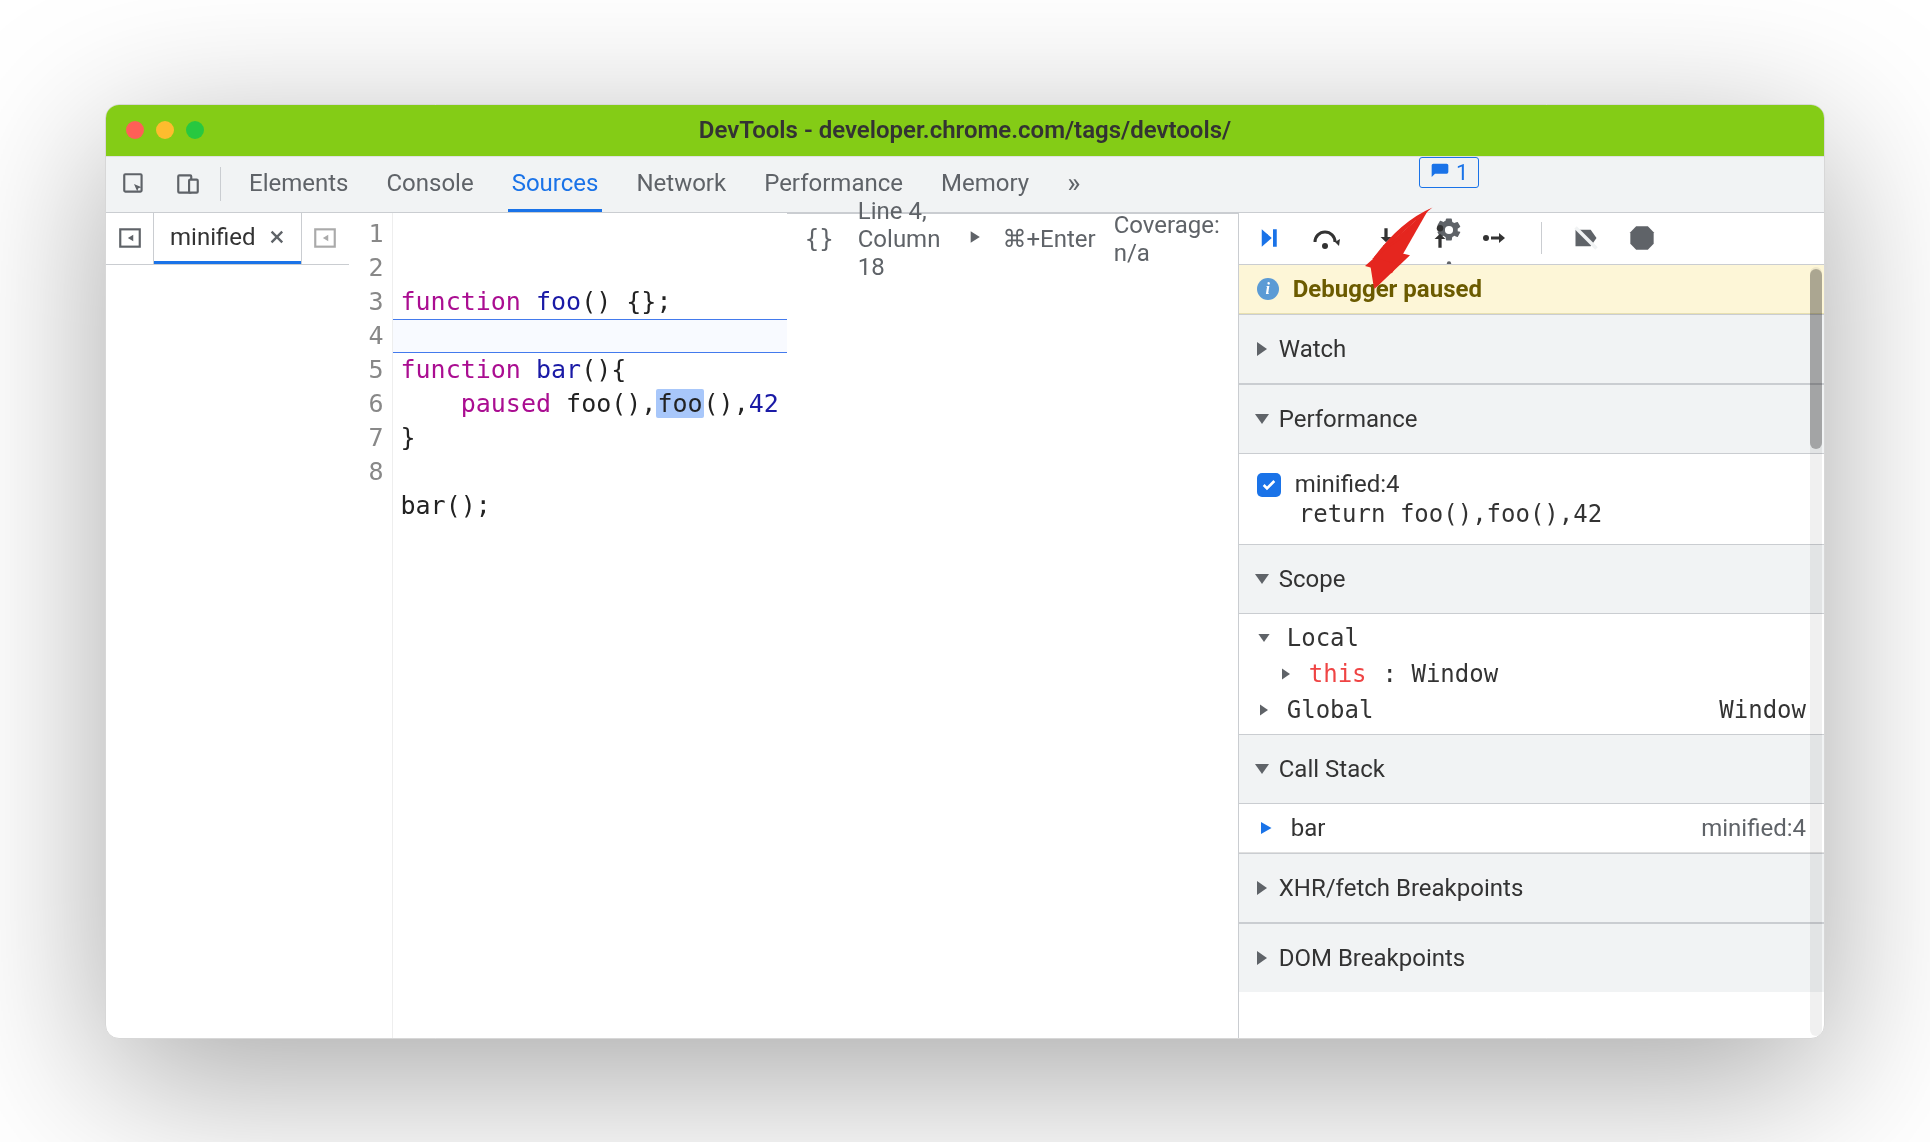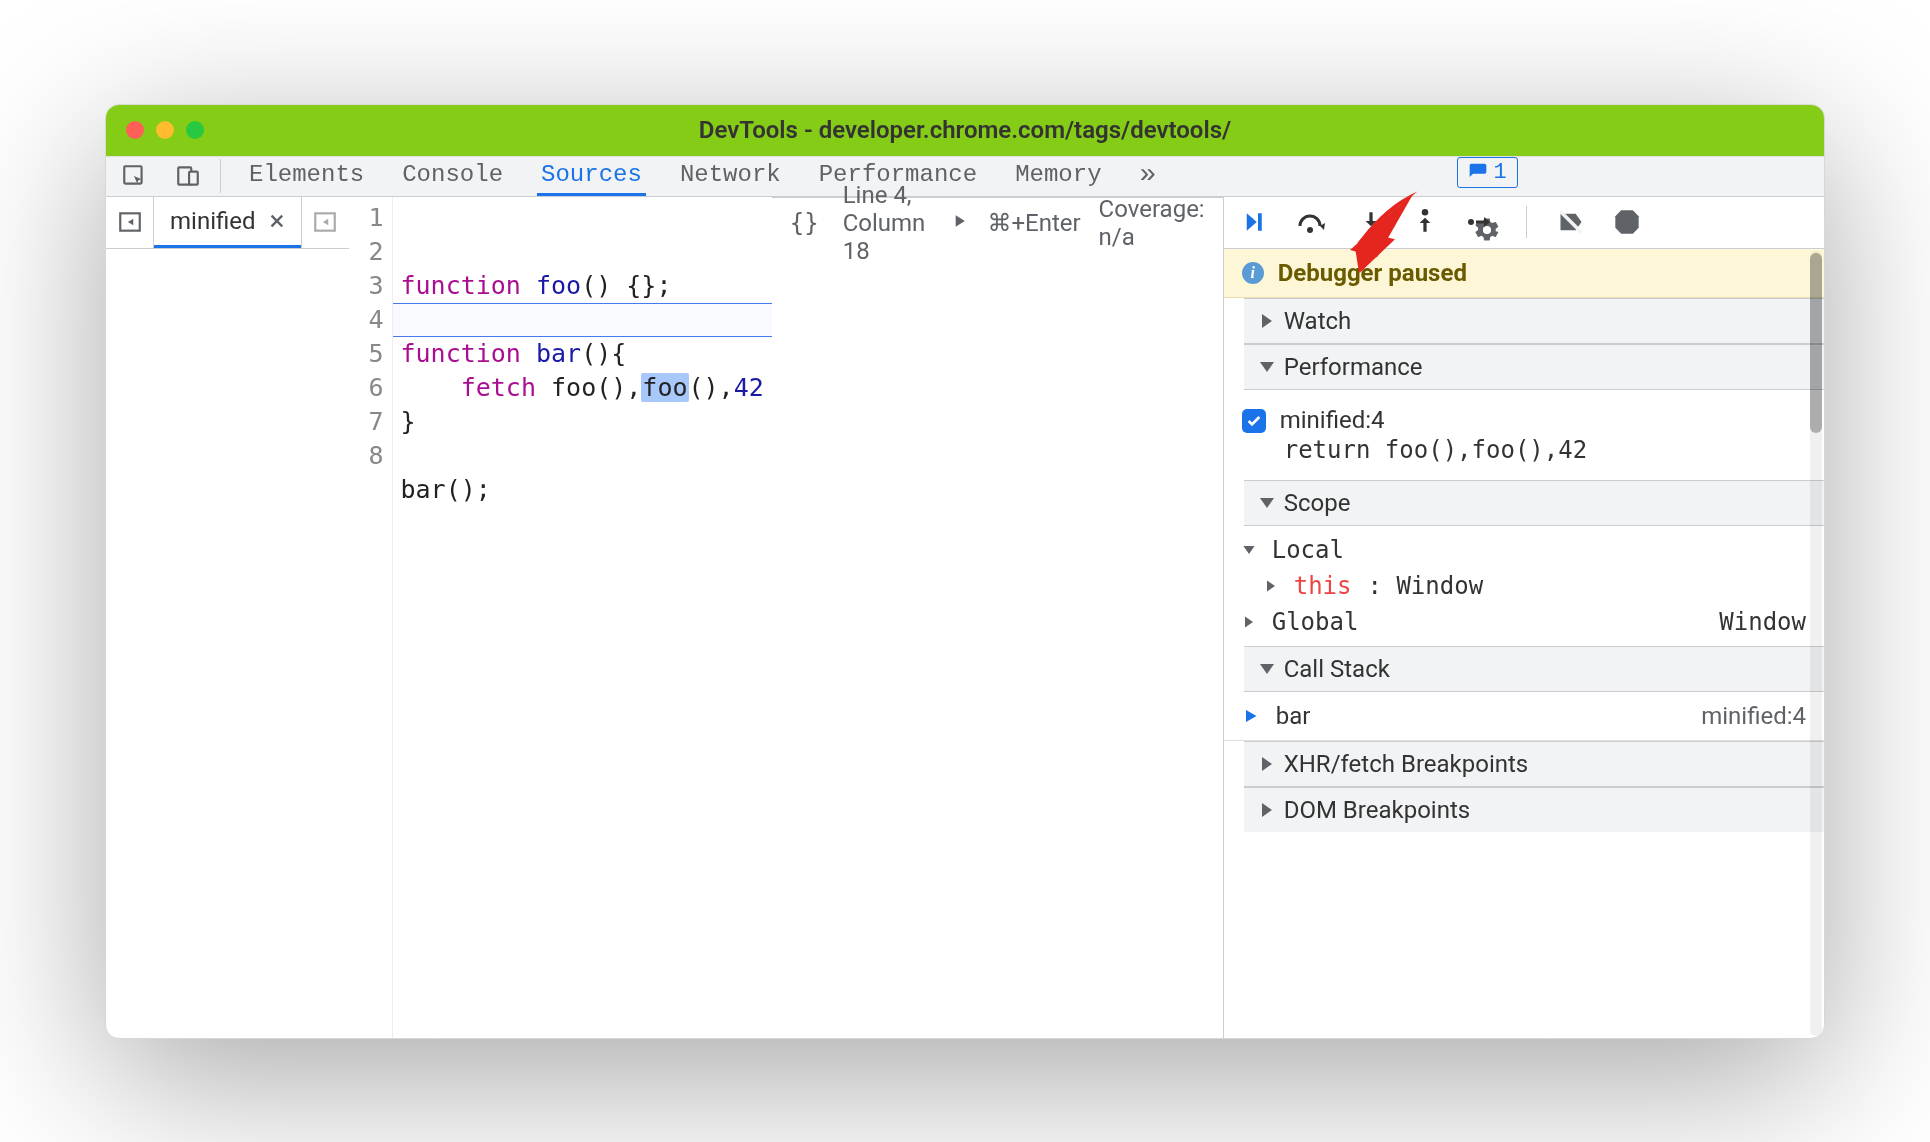--- a/index.html
+++ b/index.html
@@ -52,25 +52,24 @@
   .dot.red{background:#ff5f57}
   .dot.yellow{background:#febc2e}
   .dot.green{background:#28c840}
   .title{
     position:absolute;left:0;right:0;text-align:center;
     font-weight:600;color:#333;font-size:24px;
     pointer-events:none;
   }
   
   .toolbar{
-    height:40px;background:#f1f3f4;
+    height:56px;background:#f1f3f4;
     border-bottom:1px solid var(--border);
     display:flex;align-items:stretch;
     padding:0 10px;
-    font-family:Liberation Mono, monospace;
   }
   .toolbar .group{display:flex;align-items:center;gap:18px}
   .toolbar .icon-btn{
     width:36px;height:36px;display:flex;align-items:center;justify-content:center;
     color:#5f6368;
   }
   .toolbar .divider{
     width:1px;align-self:center;height:34px;background:var(--border);margin:0 14px;
   }
   .tabs{display:flex;align-items:stretch;gap:30px;margin-left:10px}
@@ -136,21 +135,21 @@
   .debug-toolbar .sep{width:1px;height:32px;background:var(--border);margin:0 2px}
   .debug-toolbar svg{display:block}
   .banner{
     background:var(--bg-yellow);border-bottom:1px solid #e8e0b0;
     display:flex;align-items:center;gap:14px;padding:10px 18px;
     font-weight:700;color:#6b5b00;font-size:24px;
   }
   .banner .info{width:22px;height:22px;border-radius:50%;background:#5b9bd5;display:flex;align-items:center;justify-content:center;color:#fff;font-family:Georgia,serif;font-style:italic;font-size:16px}
   .section-header{
     background:var(--bg-panel-header);border-top:1px solid var(--border);border-bottom:1px solid var(--border);
-    padding:8px 16px;display:flex;align-items:center;gap:10px;font-size:24px;color:#333;margin-left:20px;
+    padding:20px 16px;display:flex;align-items:center;gap:10px;font-size:24px;color:#333;
   }
   .section-header:first-of-type{border-top:none}
   .tri{width:0;height:0;border-left:7px solid transparent;border-right:7px solid transparent;border-top:10px solid #5f6368}
   .tri.collapsed{transform:rotate(-90deg)}
   .panel-body{padding:8px 18px;font-size:24px}
   .breakpoint-item{display:flex;gap:14px;align-items:flex-start;padding:8px 0}
   .checkbox{width:24px;height:24px;border-radius:5px;background:var(--blue);display:flex;align-items:center;justify-content:center;flex:none;margin-top:3px}
   .checkbox svg{display:block}
   .bp-text{display:flex;flex-direction:column}
   .bp-code{font-family:var(--mono);color:#333;margin-top:2px;margin-left:4px}
@@ -266,21 +265,21 @@
           <div>5</div>
           <div>6</div>
           <div>7</div>
           <div>8</div>
         </div>
         <div class="code">
 <div class="hl-line" style="top:106px"></div>
 <span class="kw">function</span> <span class="fn">foo</span><span>() {};</span>
 <span></span>
 <span class="kw">function</span> <span class="fn">bar</span><span>(){</span>
-<span>    </span><span class="kw">fetch</span><span> </span><span>foo(),</span><span class="hl-token">foo</span><span>(),</span><span class="num">42</span>
+<span>    </span><span class="kw">paused</span><span> </span><span>foo(),</span><span class="hl-token">foo</span><span>(),</span><span class="num">42</span>
 <span>}</span>
 <span></span>
 <span>bar();</span>
 <span></span>
         </div>
       </div>
 
       <div class="statusbar">
         <span style="font-family:var(--mono);color:#5f6368">{}</span>
         <span>Line 4, Column 18</span>

